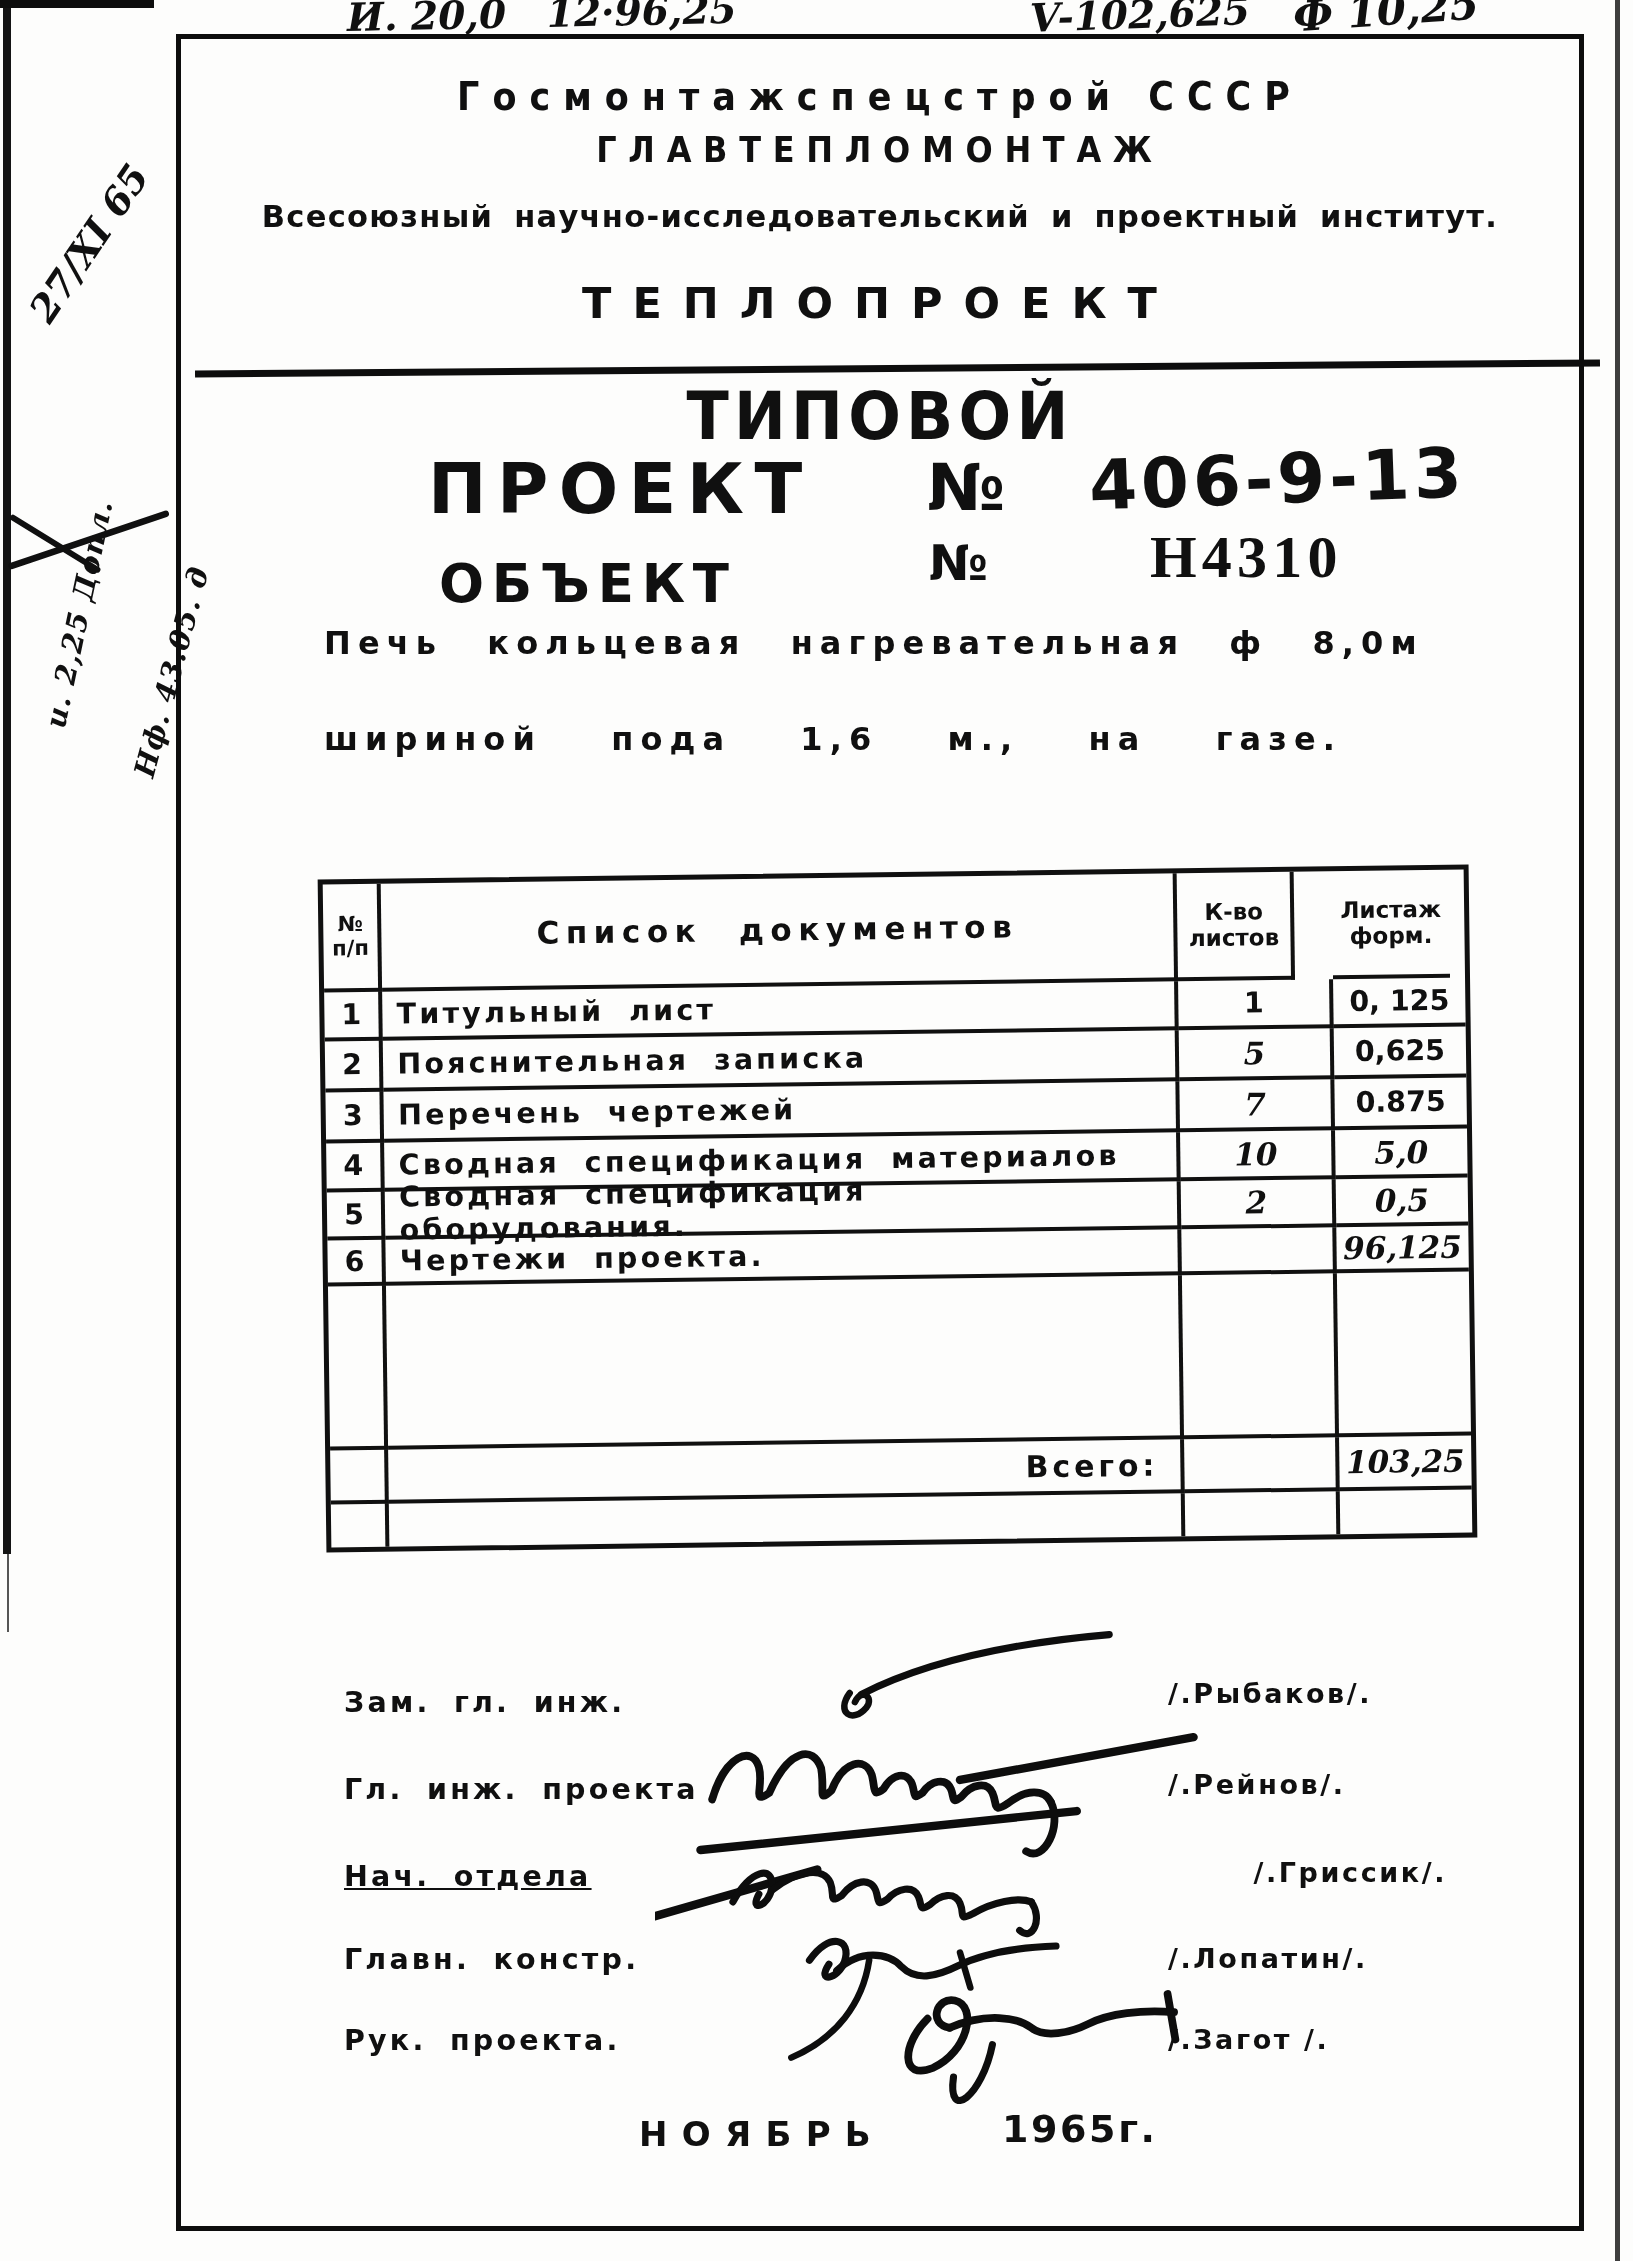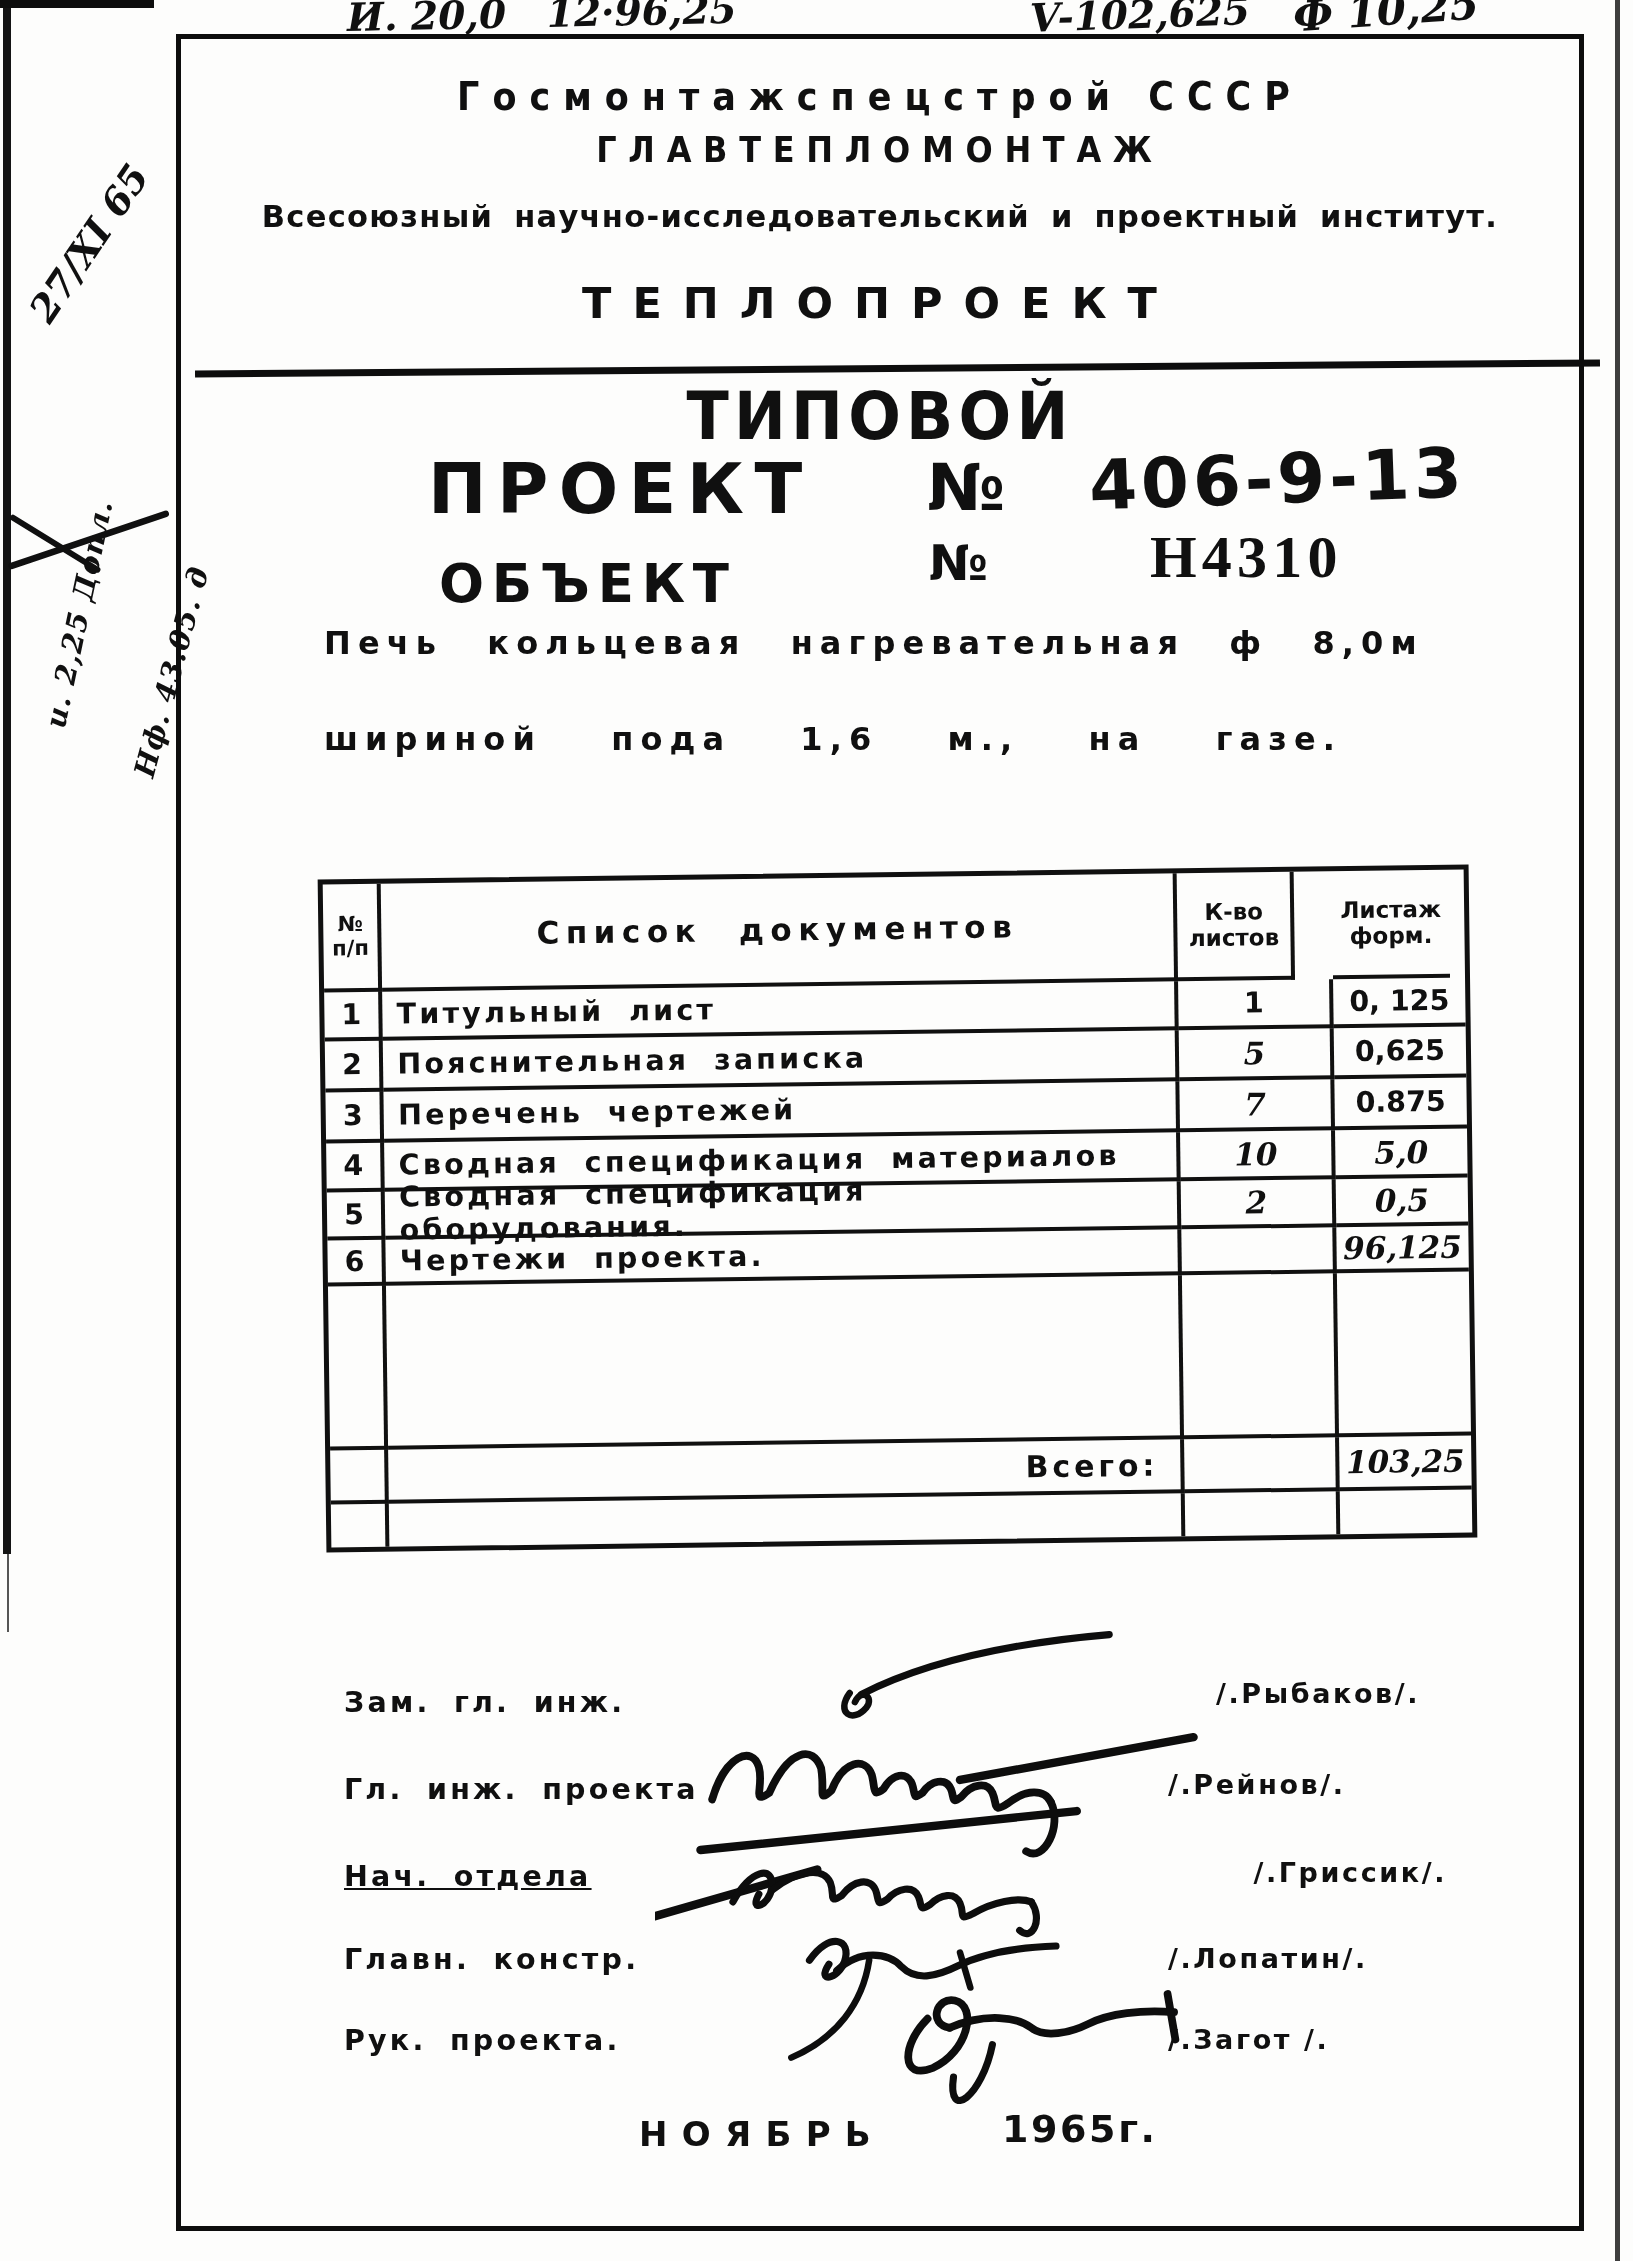--- a/index.html
+++ b/index.html
@@ -164,21 +164,21 @@
     <div class="cell lastrow"></div>
     <div class="cell lastrow lastcol"></div>
   </div>
 
   <div class="abs stencil sig-title" style="top:1773px;">Гл. инж. проекта</div>
   <div class="abs stencil sig-title" style="top:1686px;">Зам. гл. инж.</div>
   <div class="abs stencil sig-title" style="top:1860px;text-decoration:underline;">Нач. отдела</div>
   <div class="abs stencil sig-title" style="top:1943px;">Главн. констр.</div>
   <div class="abs stencil sig-title" style="top:2024px;">Рук. проекта.</div>
 
-  <div class="abs stencil sig-name" style="top:1678px;margin-left:48px;">/.Рыбаков/.</div>
+  <div class="abs stencil sig-name" style="top:1678px;">/.Рыбаков/.</div>
   <div class="abs stencil sig-name" style="top:1769px;">/.Рейнов/.</div>
   <div class="abs stencil sig-name" style="top:1857px;text-align:right;">/.Гриссик/.</div>
   <div class="abs stencil sig-name" style="top:1943px;">/.Лопатин/.</div>
   <div class="abs stencil sig-name" style="top:2024px;">/.Загот /.</div>
 
   <svg class="abs" id="sig-svg" width="597" height="519" viewBox="0 0 920 800">
     <g stroke="#0d0d0d" fill="none" stroke-linecap="round" stroke-linejoin="round">
 
       <path d="M300,148 c-22,30 4,48 26,22 c12,-16 -8,-30 -18,-8" stroke-width="10"></path>
       <path d="M318,150 C420,98 560,70 700,58" stroke-width="11"></path>

